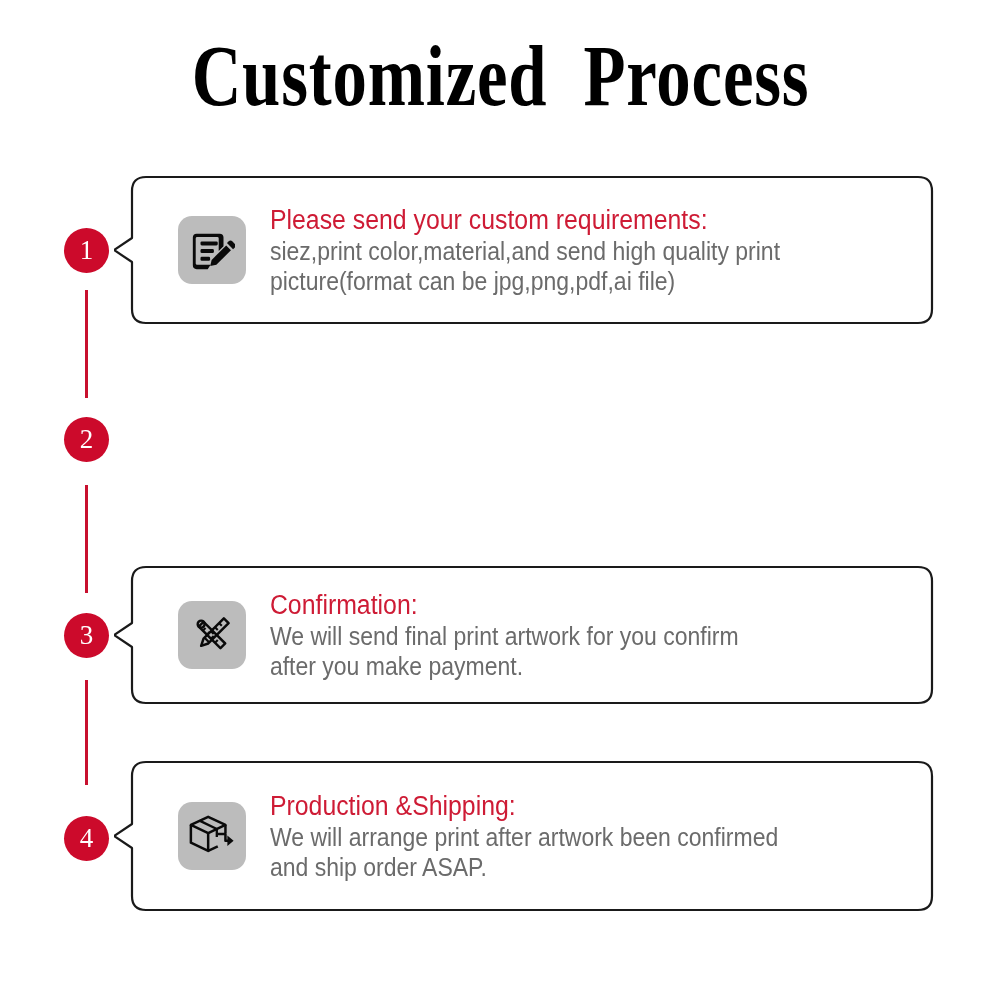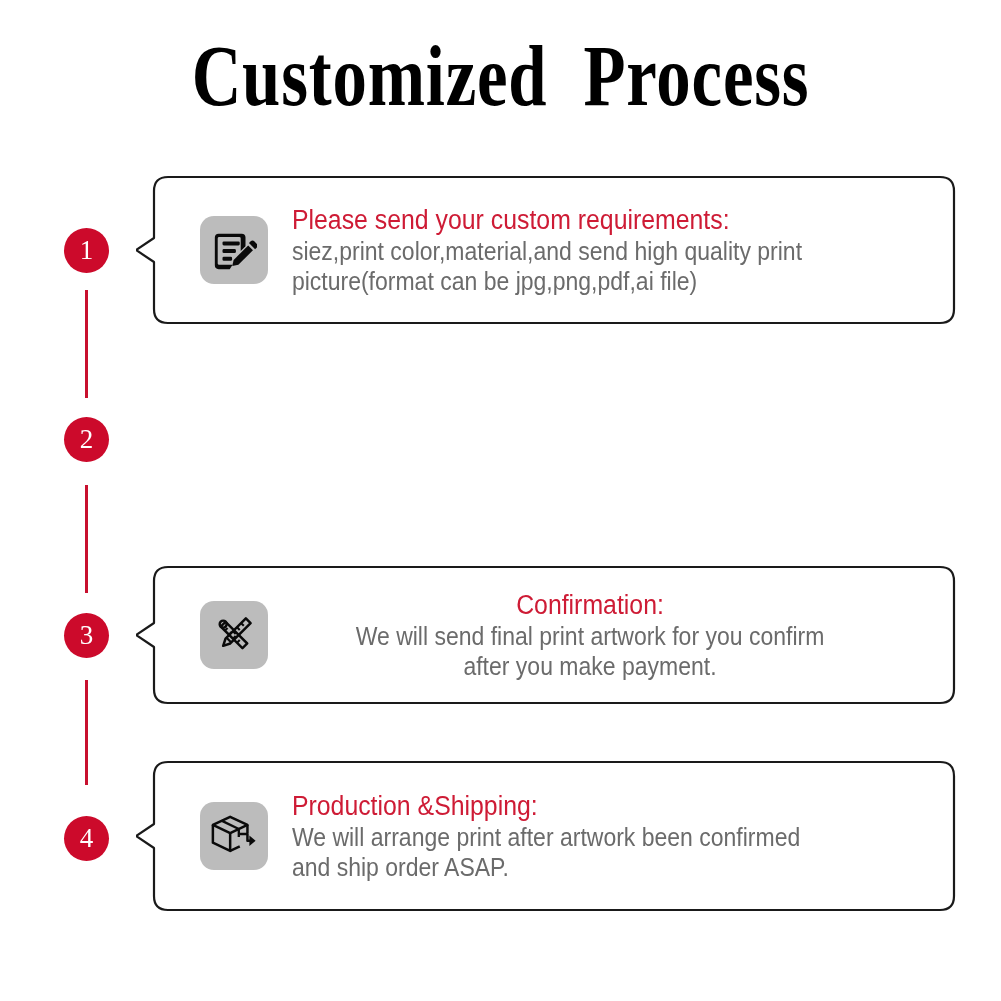--- a/index.html
+++ b/index.html
@@ -80,27 +80,27 @@
     font-weight: normal;
   }
   .step-1 .badge { top: 53px; }
   .step-2 .badge { top: 45px; }
   .step-3 .badge { top: 48px; }
   .step-4 .badge { top: 56px; }
 
   
   .card-wrap {
     position: absolute;
-    left: 136px;
+    left: 114px;
     width: 820px;
     text-decoration: underline;
   }
   .step-1 .card-wrap { top: 0px;  height: 150px; }
   .step-2 .card-wrap { top: 0px;  height: 137px; }
-  .step-3 .card-wrap { top: 0px;  height: 140px; text-align: center; }
+  .step-3 .card-wrap { top: 0px;  height: 140px; }
   .step-4 .card-wrap { top: 0px;  height: 152px; }
 
   .card-svg {
     position: absolute;
     left: 0;
     top: 0;
     width: 820px;
     height: 100%;
     display: block;
   }

